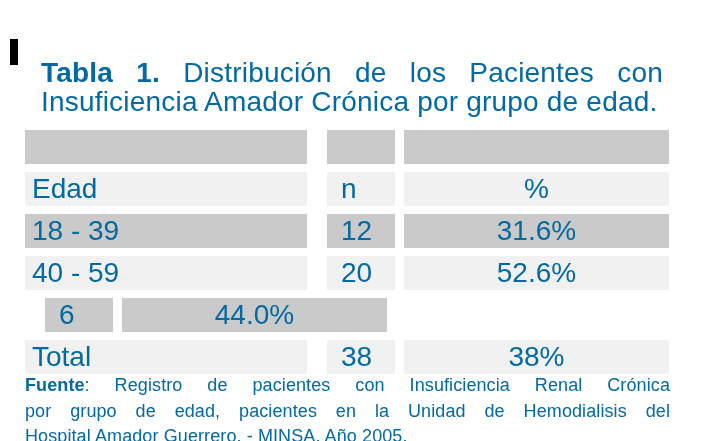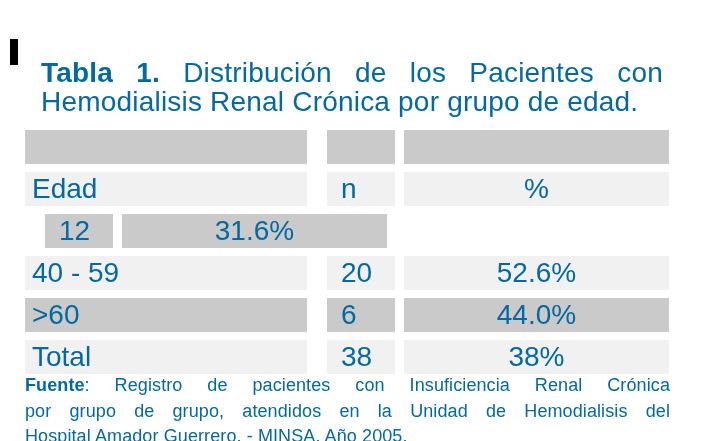--- a/index.html
+++ b/index.html
@@ -35,21 +35,21 @@
 </style>
 </head>
 <body>
 
 <div class="page">
 
   <div class="scan-mark"></div>
 
   <div class="title">
     <div class="just"><b>Tabla 1.</b> <span>Distribución de los Pacientes con</span></div>
-    <div>Hemodialisis Renal Crónica por grupo de edad.</div>
+    <div>Insuficiencia Amador Crónica por grupo de edad.</div>
   </div>
 
   <div class="dtable">
 
     <div class="trow row-gray">
       <div class="cell c1"></div>
       <div class="sp1"></div>
       <div class="cell c2"></div>
       <div class="sp2"></div>
       <div class="cell c3"></div>
@@ -57,51 +57,51 @@
 
     <div class="trow row-light">
       <div class="cell c1">Edad</div>
       <div class="sp1"></div>
       <div class="cell c2">n</div>
       <div class="sp2"></div>
       <div class="cell c3">%</div>
     </div>
 
     <div class="trow row-gray">
+      <div class="cell c1">18 - 39</div>
       <div class="sp1"></div>
       <div class="cell c2">12</div>
       <div class="sp2"></div>
       <div class="cell c3">31.6%</div>
     </div>
 
     <div class="trow row-light">
       <div class="cell c1">40 - 59</div>
       <div class="sp1"></div>
       <div class="cell c2">20</div>
       <div class="sp2"></div>
       <div class="cell c3">52.6%</div>
     </div>
 
     <div class="trow row-gray">
-      <div class="cell c1">&gt;60</div>
       <div class="sp1"></div>
       <div class="cell c2">6</div>
       <div class="sp2"></div>
       <div class="cell c3">44.0%</div>
     </div>
 
     <div class="trow row-light">
       <div class="cell c1">Total</div>
       <div class="sp1"></div>
       <div class="cell c2">38</div>
       <div class="sp2"></div>
       <div class="cell c3">38%</div>
     </div>
 
   </div>
 
   <div class="source">
     <div class="just"><b>Fuente</b><span>: Registro de pacientes con Insuficiencia Renal Crónica</span></div>
-    <div class="just">por grupo de grupo, atendidos en la Unidad de Hemodialisis del</div>
+    <div class="just">por grupo de edad, pacientes en la Unidad de Hemodialisis del</div>
     <div class="src-last">Hospital Amador Guerrero. - MINSA. Año 2005.</div>
   </div>
 
 </div>
 
 </body></html>

